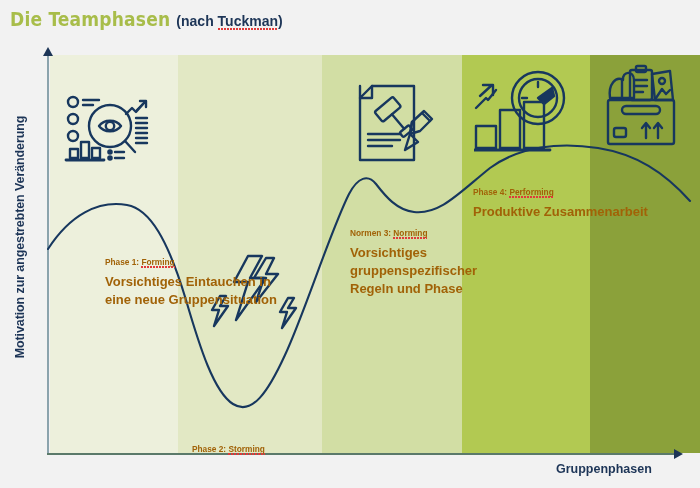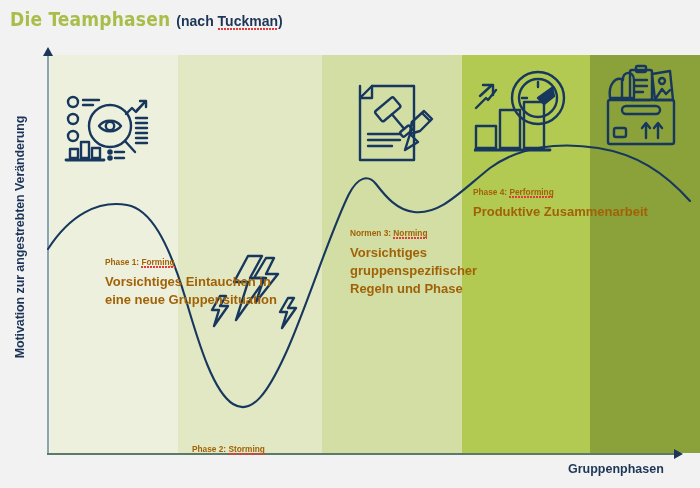--- a/index.html
+++ b/index.html
@@ -46,21 +46,21 @@
     border-top:5px solid transparent;border-bottom:5px solid transparent;
     border-left:9px solid #1d3557;
   }
   .ylabel{
     position:absolute;left:-130px;top:230px;width:300px;
     transform:rotate(-90deg);transform-origin:center center;
     font-size:12.5px;font-weight:bold;color:#1d3557;text-align:center;
     letter-spacing:-.1px;
   }
   .xlabel{
-    position:absolute;left:568px;top:462px;
+    position:absolute;left:556px;top:462px;
     font-size:12.5px;font-weight:bold;color:#1d3557;
   }
 
   
   .curve{position:absolute;left:0;top:0;width:700px;height:488px;pointer-events:none;}
 
   
   .phase-label{position:absolute;color:#a16207;line-height:1.38;}
   .phase-head{font-size:8.3px;font-weight:bold;display:inline-block;position:relative;}
   .phase-head .term{position:relative;}

